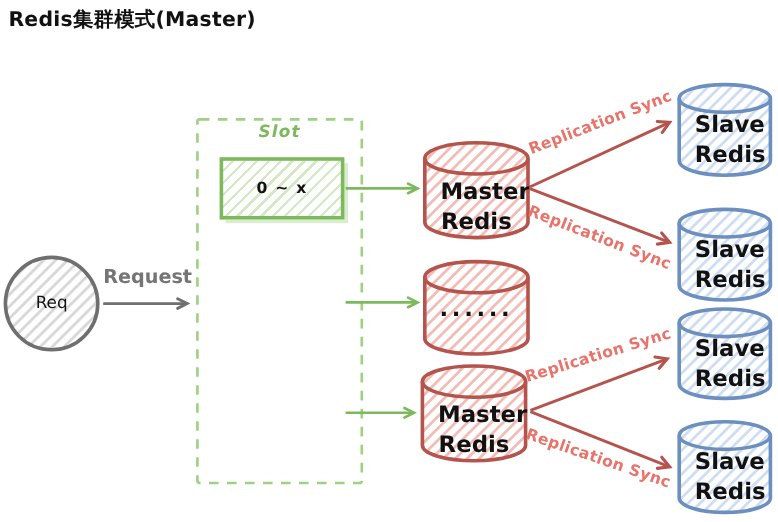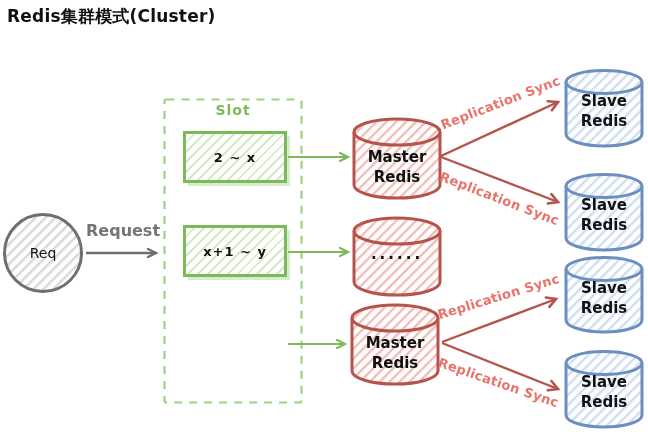--- a/index.html
+++ b/index.html
@@ -19,55 +19,55 @@
     display:flex;align-items:center;justify-content:center;
     font-size:14px;font-weight:normal;color:#111;
   }
   .edge-label{
     position:absolute;font-weight:bold;text-align:center;white-space:nowrap;
   }
   .request-label{left:86px;top:221px;width:70px;font-size:16px;color:#757575;}
   
   .slot-label{
     left:163px;top:102px;width:140px;text-align:center;
-    font-size:14px;font-weight:bold;color:#7cb95c;letter-spacing:1px;
+    font-size:14px;font-weight:bold;color:#7cb95c;letter-spacing:1px;font-style:italic;
   }
   .slot-range{
     position:absolute;left:183px;width:104px;height:52px;box-sizing:border-box;
     border:3px solid #7cb95c;
     background:repeating-linear-gradient(135deg,#ffffff 0px,#ffffff 5px,#d2e9c4 5px,#d2e9c4 7px);
     box-shadow:4px 4px 0 -1px rgba(154,208,127,0.38);
     display:flex;align-items:center;justify-content:center;
     font-size:13px;font-weight:bold;color:#111;letter-spacing:1px;
   }
   
   .cylinder{position:absolute;}
   .cyl-label{
     position:absolute;left:0;right:0;text-align:center;
-    font-size:15px;font-weight:bold;color:#111;line-height:1.3;
+    font-size:19px;font-weight:bold;color:#111;line-height:1.3;
     padding:0 16px;
   }
   .cyl-label.dots{letter-spacing:3px;padding:0;}
   
   .rep-label{
     position:absolute;width:140px;height:18px;text-align:center;white-space:nowrap;
     font-size:13px;font-weight:bold;color:#e8736a;letter-spacing:0.3px;
   }
   .rot-up-21{transform:rotate(-21deg);}
   .rot-dn-21{transform:rotate(21deg);}
   .rot-up-17{transform:rotate(-17deg);}
   .rot-dn-19{transform:rotate(19deg);}
   svg{display:block;overflow:visible;}
 </style>
 </head>
 <body>
 
 <div class="canvas">
 
-  <h1 class="title">Redis集群模式(Cluster)</h1>
+  <h1 class="title">Redis集群模式(Master)</h1>
 
   <div class="abs req-node">
     <svg width="84" height="84" viewBox="0 0 84 84">
       <defs>
         <pattern id="hGray" patternUnits="userSpaceOnUse" width="7" height="7" patternTransform="rotate(45)">
           <rect width="7" height="7" fill="#ffffff"></rect>
           <line x1="1" y1="0" x2="1" y2="7" stroke="#d8d8d8" stroke-width="2.8"></line>
         </pattern>
       </defs>
       <circle cx="42" cy="42" r="38.5" fill="url(#hGray)" stroke="#6f6f6f" stroke-width="3"></circle>
@@ -83,22 +83,21 @@
       </marker>
     </defs>
     <line x1="2" y1="10" x2="72" y2="10" stroke="#6f6f6f" stroke-width="2.4" marker-end="url(#arGray)"></line>
   </svg>
 
   <svg class="abs" style="left:163px;top:98px;" width="140" height="306">
     <rect x="1.5" y="1.5" width="137" height="303" rx="2" fill="none" stroke="#9ed183" stroke-width="2.2" stroke-dasharray="8 7"></rect>
   </svg>
   <div class="edge-label slot-label">Slot</div>
 
-  <div class="slot-range" style="top:131px;">2 ~ x</div>
-  <div class="slot-range" style="top:225px;">x+1 ~ y</div>
+  <div class="slot-range" style="top:131px;">0 ~ x</div>
 
   <svg class="abs" style="left:287px;top:149px;" width="68" height="16">
     <defs>
         <marker id="arG1" markerUnits="userSpaceOnUse" markerWidth="14" markerHeight="14" refX="10" refY="6" orient="auto">
       <path d="M2 2 L10 6 L2 10" fill="none" stroke="#7cb95c" stroke-width="2.2" stroke-linecap="round"></path>
         </marker>
       </defs>
     <line x1="1" y1="8" x2="61" y2="8" stroke="#7cb95c" stroke-width="2.2" marker-end="url(#arG1)"></line>
   </svg>
   <svg class="abs" style="left:287px;top:244px;" width="68" height="16">

